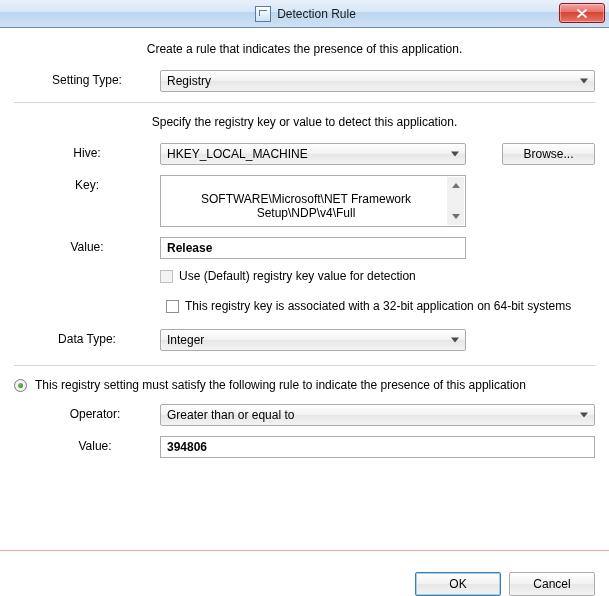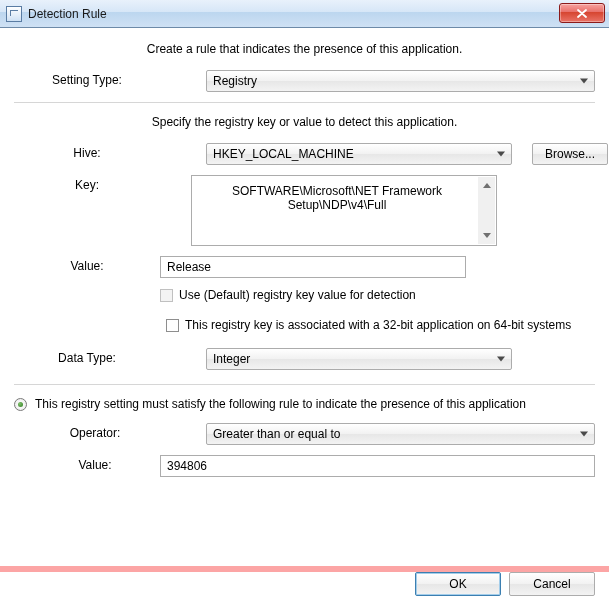--- a/index.html
+++ b/index.html
@@ -15,20 +15,21 @@
   }
   
   .titlebar {
     height: 28px;
     background: linear-gradient(to bottom, #e8f1fb 0%, #d6e6f7 45%, #bcd6ef 46%, #cfe1f4 100%);
     border-bottom: 1px solid #6d8aa8;
     display: flex;
     align-items: center;
     padding: 0 4px 0 6px;
     position: relative;
+    justify-content: center;
   }
   .app-icon {
     width:16px; height:16px;
     margin-right:6px;
     display:inline-block;
     border:1px solid #5a7ca3;
     background: linear-gradient(#fff,#cfe1f4);
     position:relative;
   }
   .app-icon::after{
@@ -68,60 +69,58 @@
   .field-col { flex:1; display:flex; align-items:flex-start; gap:10px; }
   .select {
     flex:1;
     height:22px;
     border:1px solid #acacac;
     background: linear-gradient(to bottom,#f7f7f7,#e6e6e6);
     display:flex; align-items:center;
     padding:0 20px 0 6px;
     position:relative;
     border-radius:2px;
-    margin-left:46px;
   }
   .select.gradient { background: linear-gradient(to bottom,#ffffff 0%, #f2f2f2 48%, #e7e7e7 52%, #f3f3f3 100%); }
   .select .chev {
     position:absolute; right:6px; top:50%; transform:translateY(-50%);
     width:0;height:0;border-left:4px solid transparent;border-right:4px solid transparent;border-top:5px solid #4a4a4a;
   }
   .select.half { width:306px; flex:0 0 306px; }
   .textinput {
     flex:1;
     height:22px;
     border:1px solid #acacac;
     background:#fff;
     padding:0 6px;
-    display:flex; align-items:center;
+    display:flex; align-items:center;font-weight:bold;
   }
   .textarea {
     flex:1;
-    height:71px;
+    height:52px;
     border:1px solid #acacac;
     background:#fff;
     position:relative;
-    padding:8px 20px 4px 6px;
-    margin-left:31px;
+    padding:16px 20px 4px 6px;
   }
   .textarea .sb {
     position:absolute; right:1px; top:1px; bottom:1px; width:17px;
     background:#f0f0f0;
     display:flex; flex-direction:column; justify-content:space-between;
   }
   .textarea .sb .arr {
     width:17px;height:17px;display:flex;align-items:center;justify-content:center;
   }
   .textarea .sb .arr div{
     width:0;height:0;border-left:4px solid transparent;border-right:4px solid transparent;
   }
   .textarea .sb .arr.up div{border-bottom:5px solid #707070;}
   .textarea .sb .arr.down div{border-top:5px solid #707070;}
   .button {
-    width:76px; height:22px;
+    width:93px; height:22px;
     border:1px solid #acacac;
     border-radius:2px;
     background: linear-gradient(to bottom,#ffffff 0%, #f2f2f2 48%, #e7e7e7 52%, #f3f3f3 100%);
     display:flex;align-items:center;justify-content:center;
   }
   hr.sep {
     border:none; border-top:1px solid #d6d6d6; margin:4px 0 12px 0;
   }
   .checkbox-row {
     display:flex; align-items:center; gap:6px; margin:6px 0 6px 0;
@@ -138,23 +137,23 @@
   }
   .radio.checked::after{
     content:""; position:absolute; inset:3px; border-radius:50%;
     background: radial-gradient(circle at 35% 35%, #7fbf6a, #2f7d22);
   }
   .indent { margin-left:16px; }
   .indent .label-col { width:130px; flex:0 0 130px; }
   
   .footer {
     position:absolute; left:0; right:0; bottom:0;
-    height:30px;
-    border-top:6px solid #fca5a5;
-    display:flex; align-items:center; justify-content:flex-end;
+    height:46px;
+    border-top:1px solid #fca5a5;
+    display:flex; align-items:flex-end; justify-content:flex-end;
     gap:8px; padding:0 14px;
     background:#fff;
   }
   .footer .button { width:86px; height:24px; }
   .footer .button.default {
     border-color:#3c7fb1;
     box-shadow: 0 0 0 1px #a3cdea inset;
   }
 </style>
 </head>

